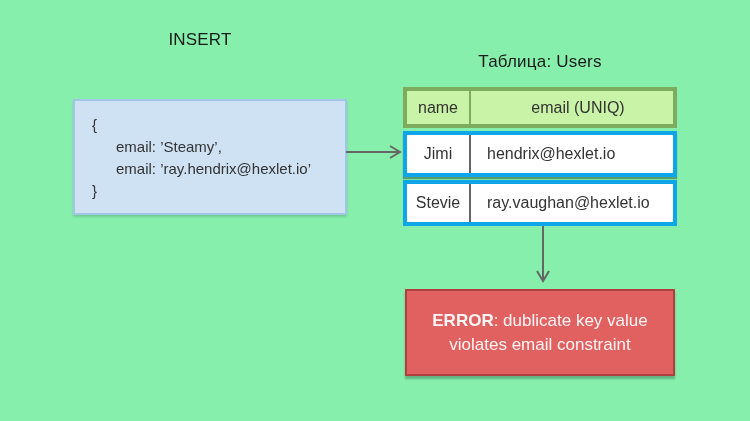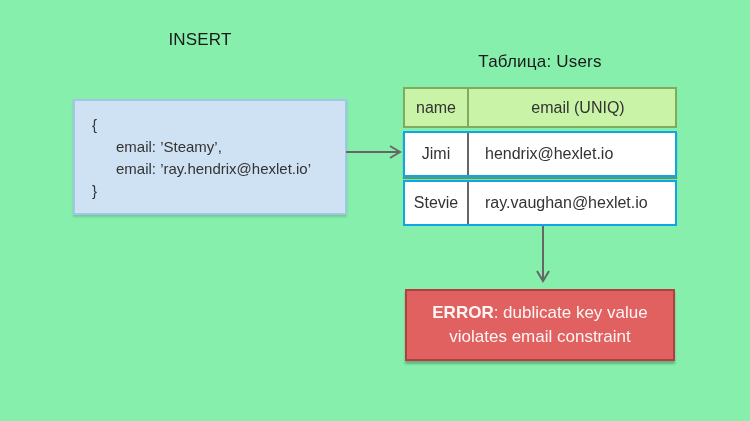--- a/index.html
+++ b/index.html
@@ -56,21 +56,21 @@
     position: absolute;
     left: 403px;
     top: 87px;
     width: 274px;
   }
   .trow {
     display: flex;
     box-sizing: border-box;
     margin-bottom: 3px;
     background: #ffffff;
-    border: 2px solid #0ea5e9;
+    border: 4px solid #0ea5e9;
     height: 46px;
     font-size: 16px;
     color: #333333;
   }
   .trow.thead {
     background: #c9f3a6;
     border-color: #7eac5f;
     height: 41px;
   }
   .trow.last {
@@ -89,21 +89,21 @@
   .thead .c-name { border-right-color: #7eac5f; }
   .c-email { flex: 1; padding-left: 16px; }
   .thead .c-email { justify-content: center; padding-left: 12px; }
 
   
   .error-box {
     position: absolute;
     left: 405px;
     top: 289px;
     width: 270px;
-    height: 72px;
+    height: 87px;
     box-sizing: border-box;
     background: #e16060;
     border: 2px solid #b04040;
     box-shadow: 0 3px 2px rgba(0,0,0,0.25);
     display: flex;
     flex-direction: column;
     justify-content: center;
     align-items: center;
     color: #fef5f5;
     font-size: 17px;

